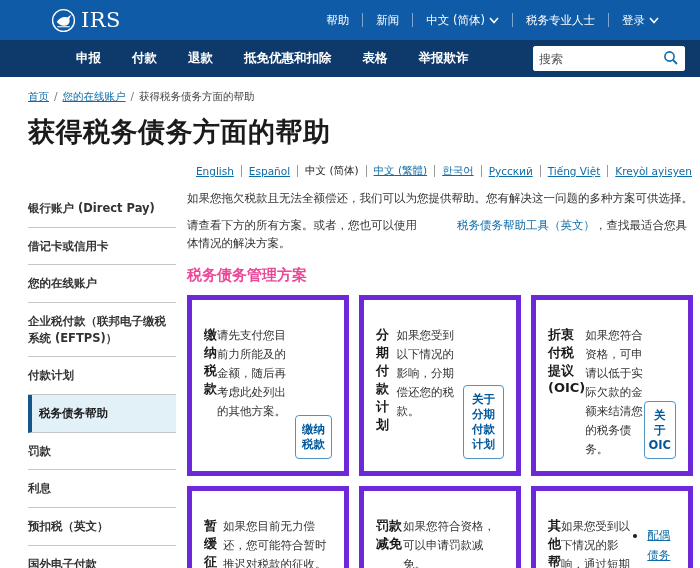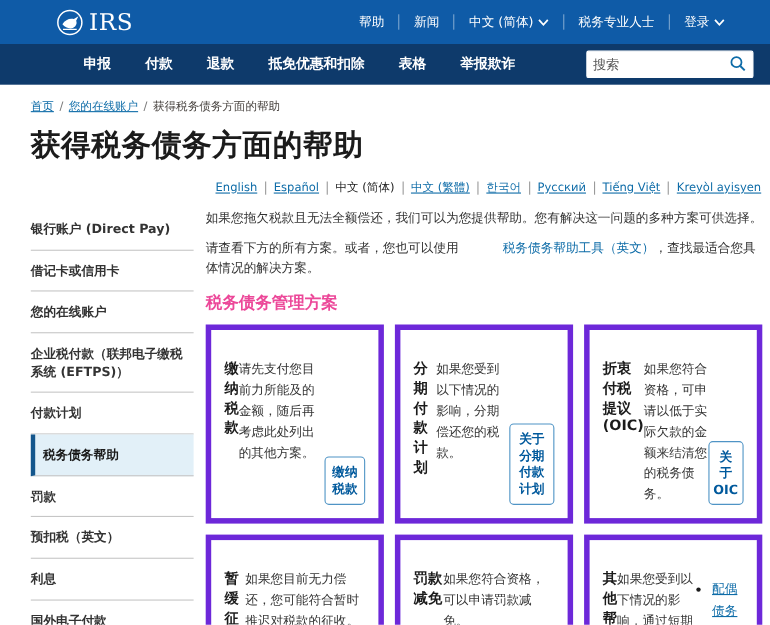--- a/index.html
+++ b/index.html
@@ -161,22 +161,22 @@
 
 <div class="content">
   <aside class="sidebar" id="sidebar">
       <div class="sb-item">银行账户 (Direct Pay)</div>
       <div class="sb-item">借记卡或信用卡</div>
       <div class="sb-item">您的在线账户</div>
       <div class="sb-item">企业税付款（联邦电子缴税系统 (EFTPS)）</div>
       <div class="sb-item">付款计划</div>
       <div class="sb-item selected">税务债务帮助</div>
       <div class="sb-item">罚款</div>
+      <div class="sb-item">利息</div>
       <div class="sb-item">预扣税（英文）</div>
-      <div class="sb-item">利息</div>
       <div class="sb-item">国外电子付款</div>
     </aside>
   <main class="main">
     <p>如果您拖欠税款且无法全额偿还，我们可以为您提供帮助。您有解决这一问题的多种方案可供选择。</p>
     <p><span>请查看下方的所有方案。或者，您也可以使用</span><a class="inline-link">税务债务帮助工具（英文）</a><span>，查找最适合您具体情况的解决方案。</span></p>
     <h2 class="section-title">税务债务管理方案</h2>
     <div class="cards" id="cards">
         <div class="card">
           <div class="card-title">缴纳税款</div>
           <div class="card-text">请先支付您目前力所能及的金额，随后再考虑此处列出的其他方案。</div>

